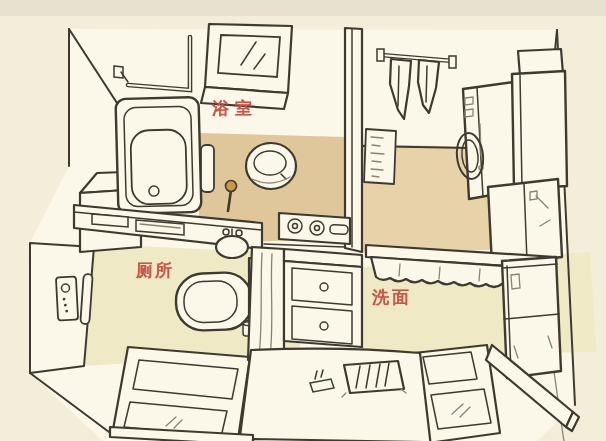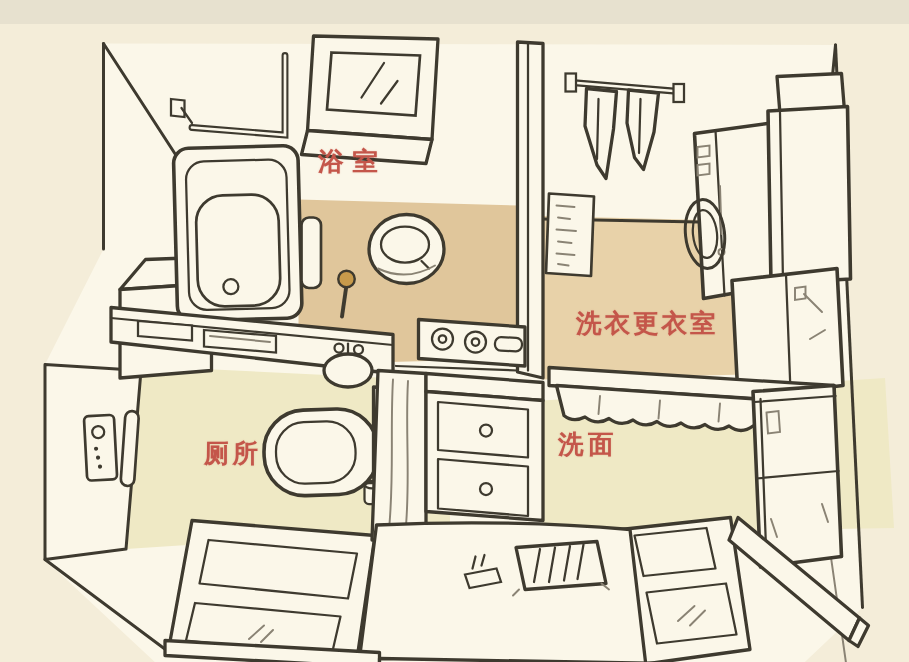--- a/index.html
+++ b/index.html
@@ -37,21 +37,21 @@
     position:absolute;
     color:var(--label-red,#c4564a);
     font-weight:bold;
     font-size:17px;
     line-height:20px;
     white-space:nowrap;
     text-shadow:0 0 1px rgba(196,86,74,.35);
   }
   .lbl-bathroom {left:212px;top:82px; letter-spacing:6px;}
   .lbl-laundry  {left:384px;top:190px;letter-spacing:2px;}
-  .lbl-toilet   {left:136px;top:277px;letter-spacing:2px;}
+  .lbl-toilet   {left:136px;top:244px;letter-spacing:2px;}
   .lbl-washbasin{left:372px;top:271px;letter-spacing:3px;}
 </style>
 </head>
 <body>
 
 <div id="stage">
 
   <svg id="plan-svg" width="606" height="441" viewBox="0 0 606 441">
 
     <g>
@@ -254,16 +254,15 @@
         <path class="thin" d="M360,350 L356,372 M370,349 L366,372 M380,348 L376,371 M389,347 L385,370"></path>
         <path class="lt" d="M346,377 L342,381 M401,373 L406,377"></path>
       </g>
       <path class="w" d="M110,411 L253,419 L253,429 L110,421 Z"></path>
       <path class="w" d="M253,423 L480,427 L480,437 L253,433 Z"></path>
       <rect x="0" y="436" width="606" height="5" style="fill:var(--scan-edge);stroke:none"></rect>
     </g>
   </svg>
 
   <div class="room-label lbl-bathroom">浴室</div>
-  <div class="room-label lbl-laundry">洗衣更衣室</div>
   <div class="room-label lbl-toilet">厕所</div>
   <div class="room-label lbl-washbasin">洗面</div>
 </div>
 
 </body></html>

